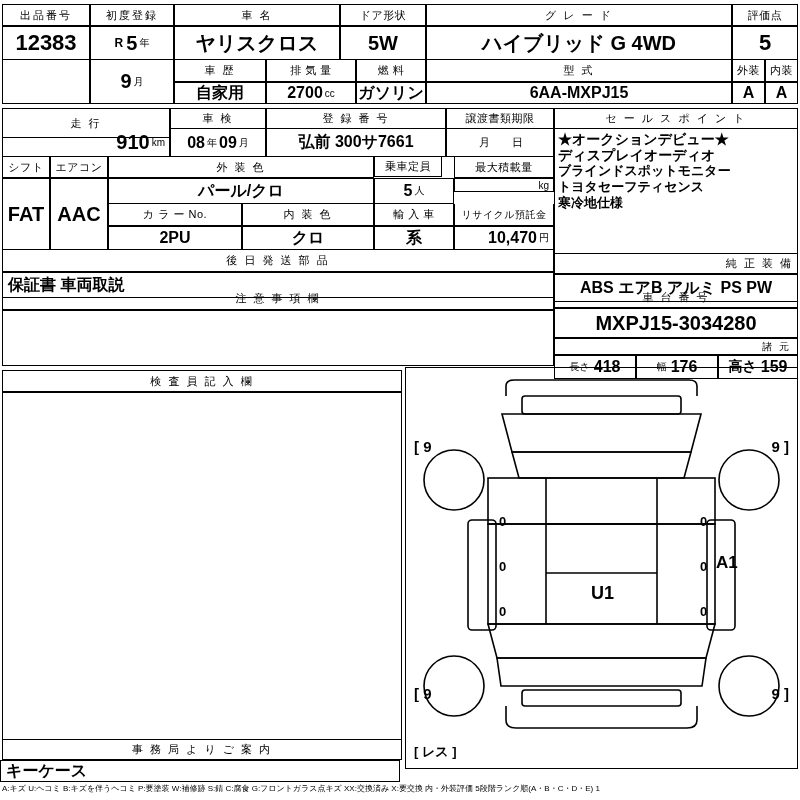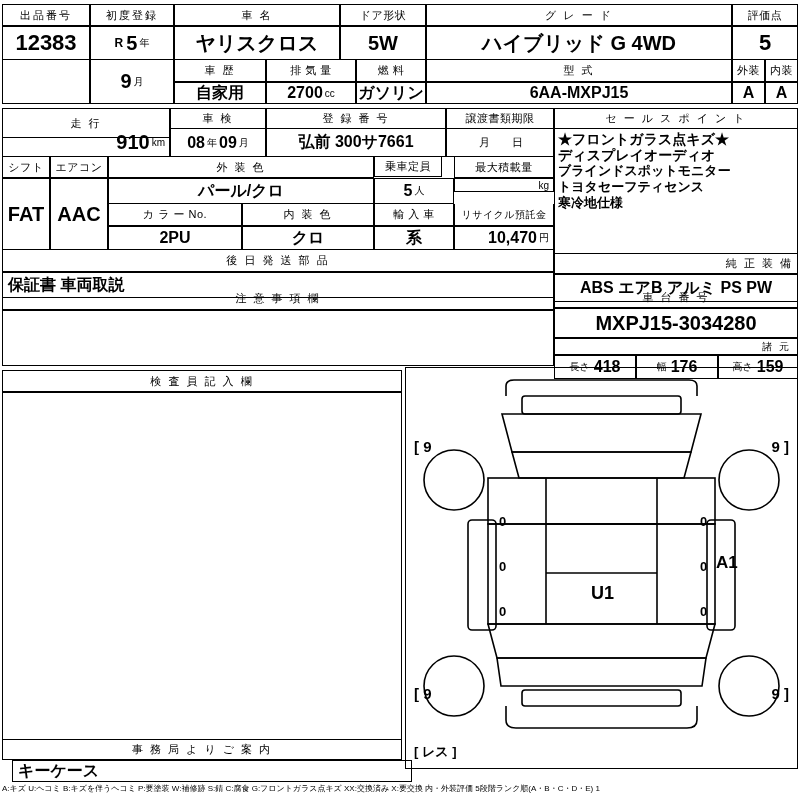--- a/index.html
+++ b/index.html
@@ -176,21 +176,21 @@
   <div class="bx val-sm" style="left:266px; top:129px; width:180px; height:28px; border-top:none;">弘前 300サ7661</div>
 
   <div class="bx lbl-tight" style="left:446px; top:108px; width:108px; height:21px;">譲渡書類期限</div>
   <div class="bx" style="left:446px; top:129px; width:108px; height:28px; border-top:none;">
     <span class="unit" style="font-size:11px;">月</span>
     <span class="unit" style="font-size:11px;margin-left:22px;">日</span>
   </div>
 
   <div class="bx lbl" style="left:554px; top:108px; width:244px; height:21px;">セ ー ル ス ポ イ ン ト</div>
   <div class="sp-wrap" style="left:554px; top:129px; width:244px; height:125px; border-top:none;">
-    <span class="sp-line">★フロントガラス点キズ★</span>
+    <span class="sp-line">★オークションデビュー★</span>
     <span class="sp-line">ディスプレイオーディオ</span>
     <span class="sp-line" style="font-size:13px;">ブラインドスポットモニター</span>
     <span class="sp-line" style="font-size:13px;">トヨタセーフティセンス</span>
     <span class="sp-line" style="font-size:13px;">寒冷地仕様</span>
   </div>
 
   <div class="bx lbl-tight" style="left:2px; top:157px; width:48px; height:21px; border-top:none;">シフト</div>
   <div class="bx lbl-tight" style="left:50px; top:157px; width:58px; height:21px; border-top:none;">エアコン</div>
   <div class="bx val" style="left:2px; top:178px; width:48px; height:72px;">FAT</div>
   <div class="bx val" style="left:50px; top:178px; width:58px; height:72px;">AAC</div>
@@ -237,29 +237,29 @@
   <div class="bx lbl" style="left:554px; top:338px; width:244px; height:17px; justify-content:flex-end; padding-right:6px; font-size:10px;">諸 元</div>
   <div class="bx" style="left:554px; top:355px; width:82px; height:24px;">
     <span style="font-size:10px;">長さ</span>
     <span class="val-sm" style="margin-left:4px;">418</span>
   </div>
   <div class="bx" style="left:636px; top:355px; width:82px; height:24px;">
     <span style="font-size:10px;">幅</span>
     <span class="val-sm" style="margin-left:4px;">176</span>
   </div>
   <div class="bx" style="left:718px; top:355px; width:80px; height:24px;">
-    <span style="font-size:10px;">高さ</span>
+    <span style="font-size:14px;font-weight:bold;">高さ</span>
     <span class="val-sm" style="margin-left:4px;">159</span>
   </div>
 
   <div class="bx lbl" style="left:2px; top:370px; width:400px; height:22px;">検 査 員 記 入 欄</div>
   <div class="bx" style="left:2px; top:392px; width:400px; height:348px;"></div>
 
   <div class="bx lbl" style="left:2px; top:740px; width:400px; height:20px; border-top:none;">事 務 局 よ り ご 案 内</div>
-  <div class="bx val-sm left" style="left:12px; top:760px; width:400px; height:22px;">キーケース</div>
+  <div class="bx val-sm left" style="left:0; top:760px; width:400px; height:22px;">キーケース</div>
 
   <div class="diag">
     <svg width="391" height="400" viewBox="0 0 391 400">
       <g fill="none" stroke="#000" stroke-width="1.6">
 
         <path d="M100 28 L100 18 Q100 12 108 12 L283 12 Q291 12 291 18 L291 28"></path>
         <rect x="116" y="28" width="159" height="18" rx="3"></rect>
 
         <path d="M96 46 L295 46 L285 84 L106 84 Z"></path>
 

